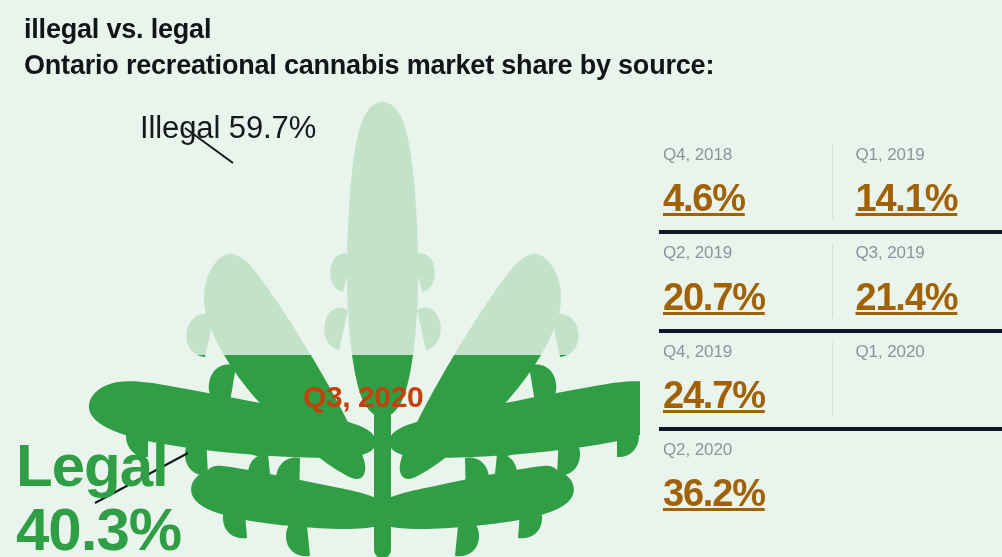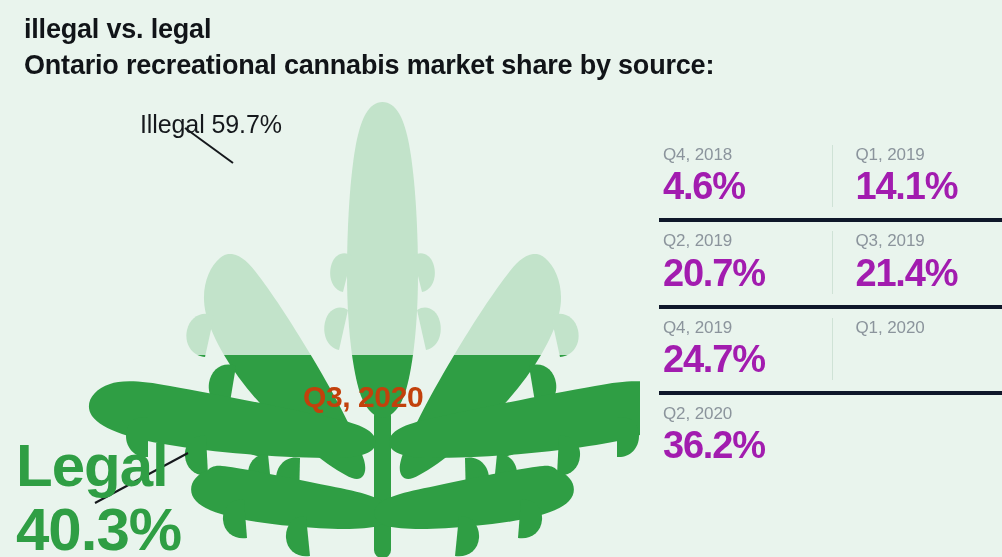--- a/index.html
+++ b/index.html
@@ -45,21 +45,21 @@
     position: absolute;
     left: 0;
     top: 0;
   }
 
   
   .annot-illegal {
     position: absolute;
     left: 140px;
     top: 110px;
-    font-size: 25px;
+    font-size: 31px;
     color: #15181c;
     white-space: nowrap;
     letter-spacing: -0.1px;
   }
   .annot-legal {
     position: absolute;
     left: 16px;
     top: 434px;
     font-size: 60px;
     font-weight: bold;
@@ -112,24 +112,25 @@
   .stat-cell.empty::before { display: none; }
   .stat-period {
     font-size: 17px;
     color: #8b949c;
     line-height: 1.25;
     letter-spacing: -0.1px;
   }
   .stat-value {
     font-size: 38px;
     font-weight: bold;
-    color: #a21caf;
+    color: #a16207;
     line-height: 1.08;
     letter-spacing: -1.2px;
-    margin-top: 1px;
+    margin-top: 13px;
+    text-decoration: underline;
   }
 </style>
 </head>
 <body>
 
 <div id="infographic">
 
   <div id="title">
     <span class="tline">illegal vs. legal</span>
     <span class="tline">Ontario recreational cannabis market share by source:</span>

